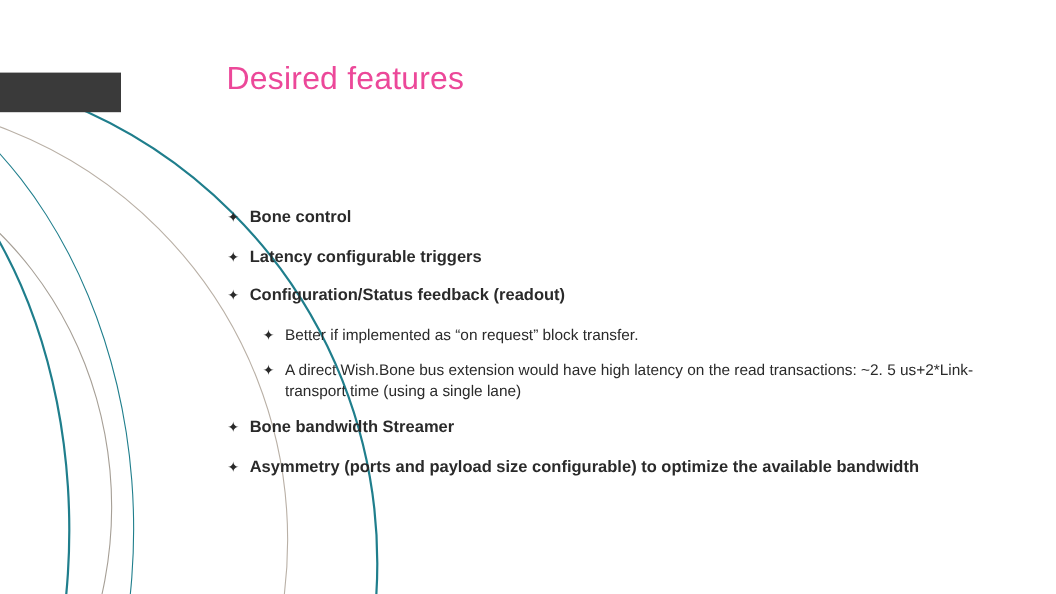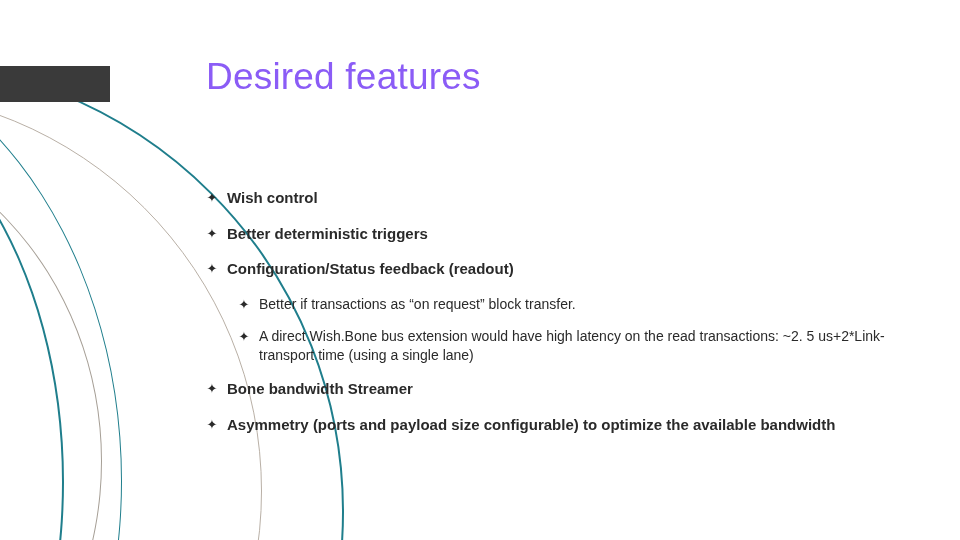--- a/index.html
+++ b/index.html
@@ -53,23 +53,23 @@
   .arc5 {
     width: 520px; height: 800px;
     left: -460px; top: 80px;
     border-color: #1f7e8c;
     border-width: 2px;
   }
   .title {
     position: absolute;
     left: 206px;
     top: 56px;
-    font-size: 37px;
+    font-size: 29px;
     font-weight: 400;
-    color: #8b5cf6;
+    color: #ec4899;
     letter-spacing: 0.2px;
   }
   .content {
     position: absolute;
     left: 206px;
     top: 188px;
     width: 700px;
     color: #2a2a2a;
   }
   .l1 {
@@ -113,36 +113,36 @@
 <div class="deco-arc arc4"></div>
 <div class="deco-arc arc5"></div>
 <div class="deco-bar"></div>
 
 <div class="title">Desired features</div>
 
 <div class="content">
 
   <div class="l1">
     <span class="bullet">✦</span>
-    <span class="txt">Wish control</span>
+    <span class="txt">Bone control</span>
   </div>
 
   <div class="l1">
     <span class="bullet">✦</span>
-    <span class="txt">Better deterministic triggers</span>
+    <span class="txt">Latency configurable triggers</span>
   </div>
 
   <div class="l1">
     <span class="bullet">✦</span>
     <span class="txt">Configuration/Status feedback (readout)</span>
   </div>
 
   <div class="l2">
     <span class="bullet">✦</span>
-    <span class="txt">Better if transactions as “on request” block transfer.</span>
+    <span class="txt">Better if implemented as “on request” block transfer.</span>
   </div>
 
   <div class="l2">
     <span class="bullet">✦</span>
     <span class="txt">A direct Wish.Bone bus extension would have high latency on the read transactions: ~2. 5 us+2*Link-transport time (using a single lane)</span>
   </div>
 
   <div class="l1">
     <span class="bullet">✦</span>
     <span class="txt">Bone bandwidth Streamer</span>

